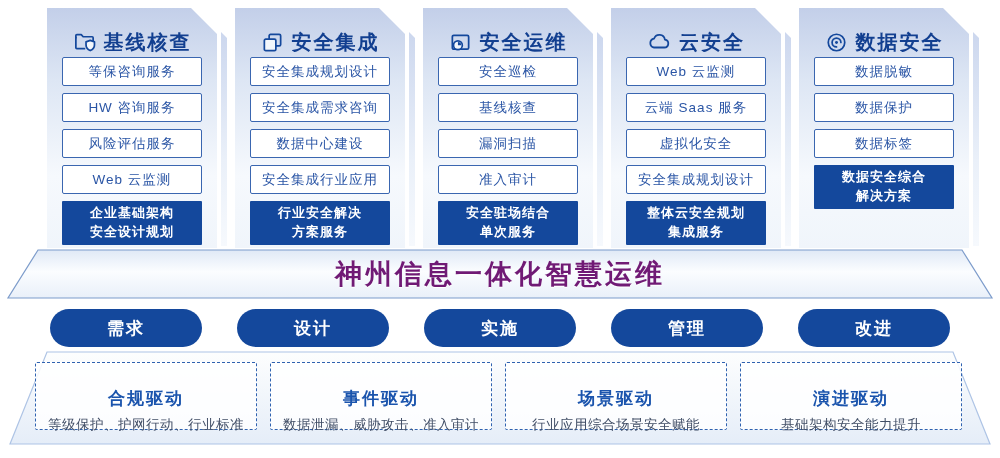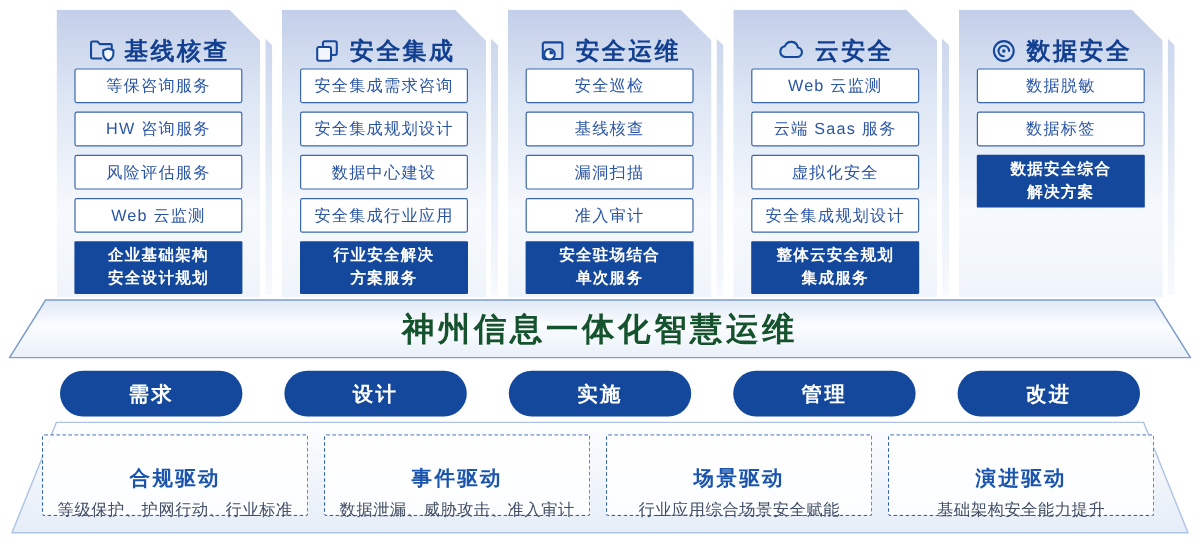--- a/index.html
+++ b/index.html
@@ -40,21 +40,21 @@
     display:flex; flex-direction:column; align-items:center; justify-content:center;
     color:#ffffff; font-size:13px; font-weight:bold; letter-spacing:1px; line-height:1.45;
     white-space:nowrap;
   }
 
   
   .banner { position:absolute; left:0; top:249px; width:1000px; height:50px; }
   .banner svg { position:absolute; inset:0; }
   .banner-title {
     position:absolute; inset:0; display:flex; align-items:center; justify-content:center;
-    font-size:27px; font-weight:bold; color:#14532d; letter-spacing:3px;
+    font-size:27px; font-weight:bold; color:#701a75; letter-spacing:3px;
     text-shadow:0 1px 0 #ffffff;
   }
 
   
   .pills {
     position:absolute; left:50px; right:50px; top:309px; height:38px;
     display:flex; justify-content:space-between;
   }
   .pill {
     width:152px; height:38px; border-radius:19px; background:#14489c;
@@ -113,22 +113,22 @@
     <div class="side-strip"></div>
     <div class="card">
       <div class="card-head">
         <svg width="23" height="23" viewBox="0 0 24 24">
           <rect class="ic" x="8.5" y="3.5" width="12" height="12" rx="1.5"></rect>
           <rect class="ic ic-mask" x="3.5" y="8.5" width="12" height="12" rx="1.5"></rect>
         </svg>
         <span class="ttl">安全集成</span>
       </div>
       <div class="items">
+        <div class="item">安全集成规划设计</div>
         <div class="item">安全集成需求咨询</div>
-        <div class="item">安全集成规划设计</div>
         <div class="item">数据中心建设</div>
         <div class="item">安全集成行业应用</div>
       </div>
       <div class="card-foot">
         <span>行业安全解决</span>
         <span>方案服务</span>
       </div>
     </div>
   </div>
 
@@ -184,20 +184,21 @@
       <div class="card-head">
         <svg width="23" height="23" viewBox="0 0 24 24">
           <circle class="ic" cx="12" cy="12" r="8.6"></circle>
           <path class="ic" d="M16.6 12 a4.6 4.6 0 1 0 -4.6 4.6"></path>
           <circle class="ic-fill" cx="12" cy="12" r="1.5"></circle>
         </svg>
         <span class="ttl">数据安全</span>
       </div>
       <div class="items">
         <div class="item">数据脱敏</div>
+        <div class="item">数据保护</div>
         <div class="item">数据标签</div>
       </div>
       <div class="card-foot">
         <span>数据安全综合</span>
         <span>解决方案</span>
       </div>
     </div>
   </div>
 
   <div class="banner">

